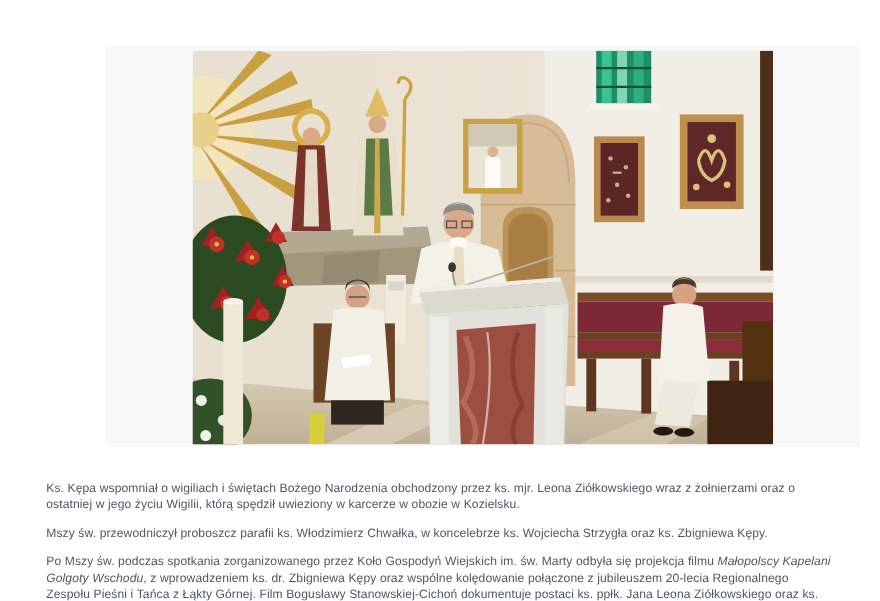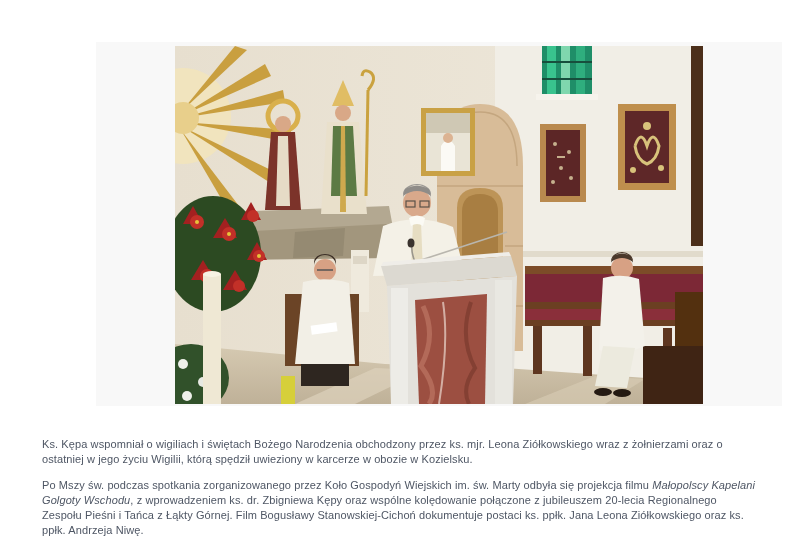--- a/index.html
+++ b/index.html
@@ -242,14 +242,15 @@
         <path d="M248,260 q14,30 -2,60 q18,24 8,38" fill="none" stroke="#b9705f" stroke-width="5" opacity="0.8"></path>
         <path d="M296,256 q-12,36 4,66 q-14,20 -6,36" fill="none" stroke="#7e3c30" stroke-width="4" opacity="0.8"></path>
         <path d="M268,256 q6,40 -4,102" fill="none" stroke="#d9b8ae" stroke-width="2" opacity="0.9"></path>
       </g>
     </svg>
   </div>
 </figure>
 
 <section class="article" style="color: rgb(78, 86, 100); margin-top: 30px;">
     <p><span>Ks. Kępa wspomniał o wigiliach i świętach Bożego Narodzenia obchodzony przez ks. mjr. Leona Ziółkowskiego wraz z żołnierzami oraz o ostatniej w jego życiu Wigilii, którą spędził uwieziony w karcerze w obozie w Kozielsku.</span></p>
+    <p><span>Mszy św. przewodniczył proboszcz parafii ks. Włodzimierz Chwałka, w koncelebrze ks. Wojciecha Strzygła oraz ks. Zbigniewa Kępy.</span></p>
     <p><span>Po Mszy św. podczas spotkania zorganizowanego przez Koło Gospodyń Wiejskich im. św. Marty odbyła się projekcja filmu </span><em>Małopolscy Kapelani Golgoty Wschodu</em><span>, z wprowadzeniem ks. dr. Zbigniewa Kępy oraz wspólne kolędowanie połączone z jubileuszem 20-lecia Regionalnego Zespołu Pieśni i Tańca z Łąkty Górnej. Film Bogusławy Stanowskiej-Cichoń dokumentuje postaci ks. ppłk. Jana Leona Ziółkowskiego oraz ks. ppłk. Andrzeja Niwę.</span></p>
   </section>
 
 </body></html>

